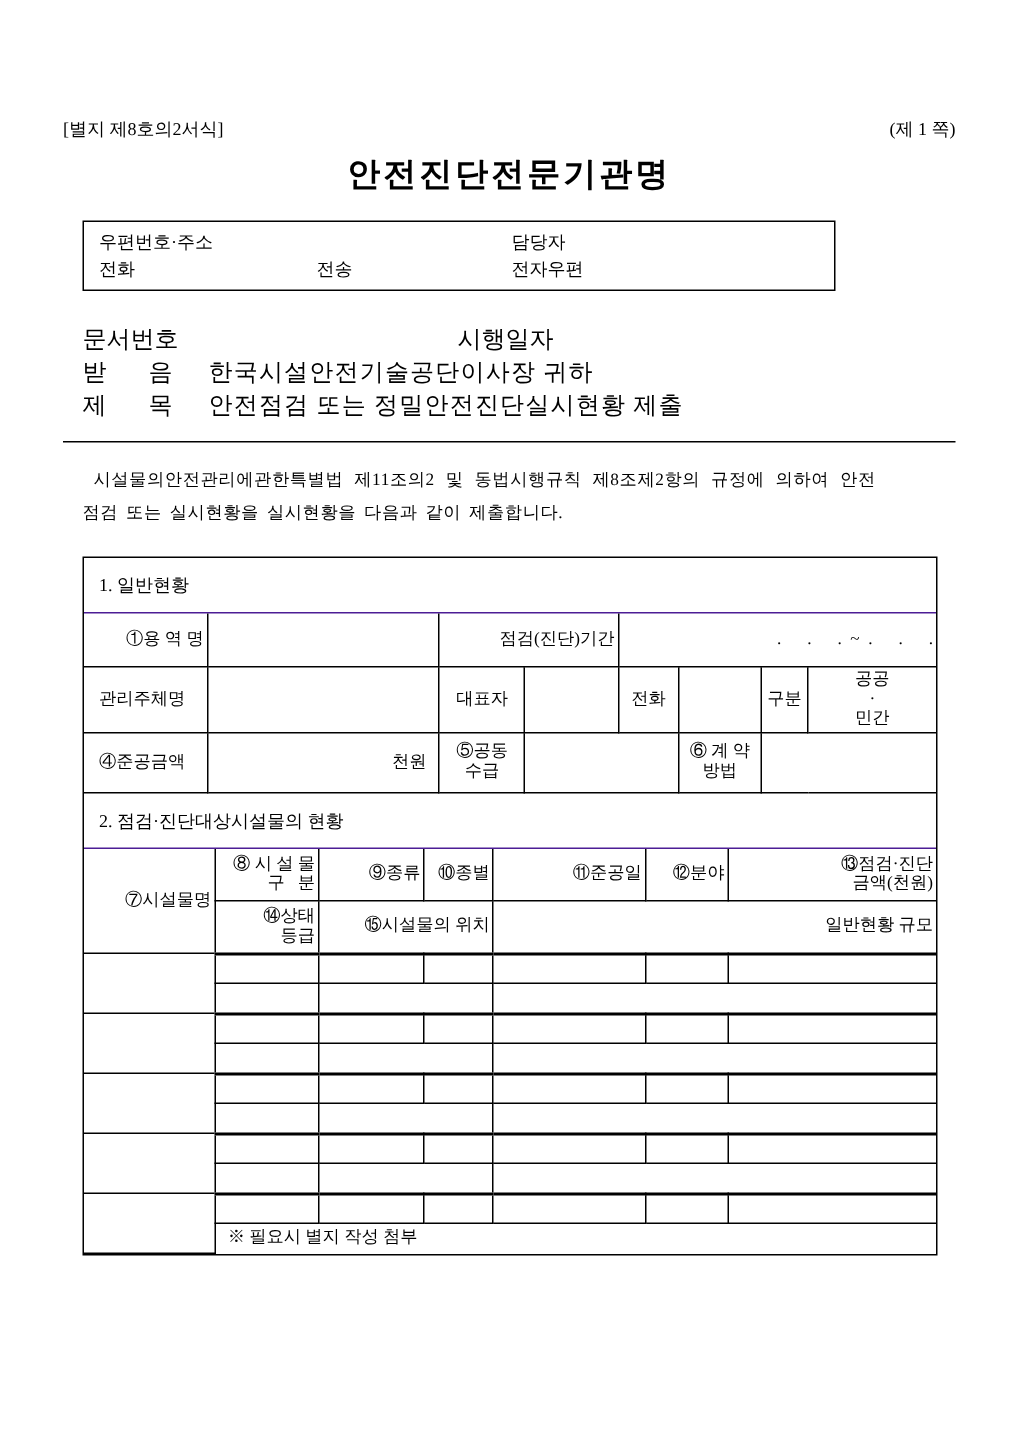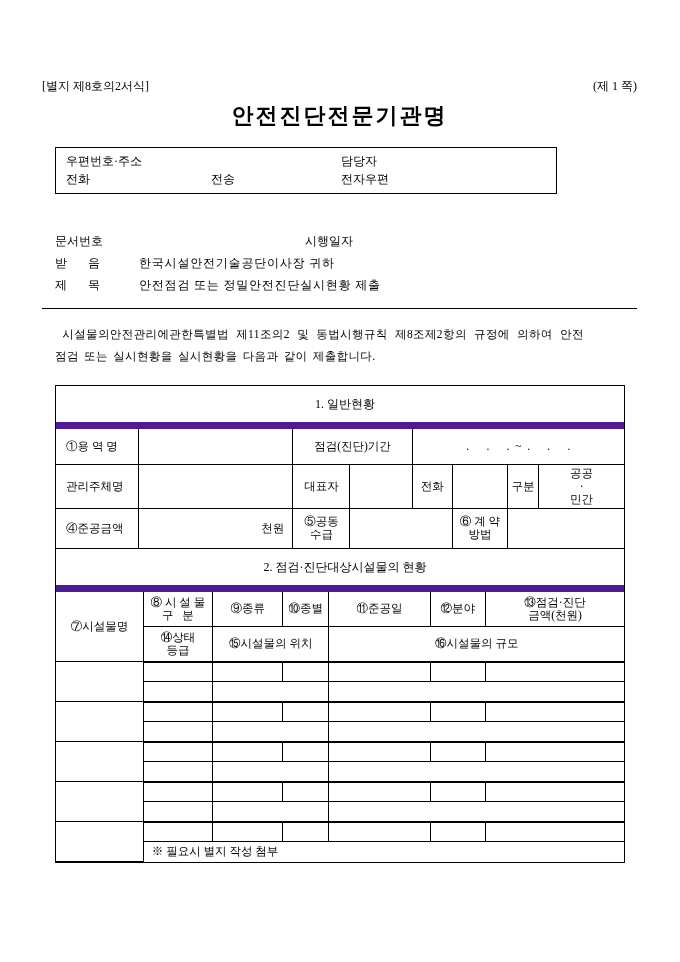--- a/index.html
+++ b/index.html
@@ -28,50 +28,50 @@
     border: 1.5px solid #000;
     padding: 4px 0 5px 10px;
     font-size: 12px; line-height: 18px;
   }
   .contact-box .cb-line { display: flex; }
   .cb-w275 { width: 275px; }
   .cb-w145 { width: 145px; }
   .cb-w130 { width: 130px; }
 
   
-  .doc-meta { margin: 36px 0 0 13px; font-size: 12px; }
+  .doc-meta { margin: 22px 0 0 13px; font-size: 16px; }
   .doc-meta .dm-line { display: flex; line-height: 22px; }
   .dm-docno { width: 250px; }
   .dm-lbl { white-space: pre; width: 63px; display: inline-block; }
   .dm-val { margin-left: 21px; letter-spacing: 0.8px; }
 
   .rule { border: none; border-top: 1.5px solid #000; margin-top: 12px; }
 
   
   .intro { margin: 14px 0 0 13px; width: 572px; font-size: 11.5px; line-height: 22px; }
   .intro .l1 { word-spacing: 4px; letter-spacing: 0.4px; white-space: pre; }
   .intro .l2 { word-spacing: 2px; letter-spacing: 0.4px; white-space: pre; }
 
   
   .form-wrap { width: 570px; margin: 18px 0 0 13px; border: 1.5px solid #000; }
-  .sec-title { font-size: 12px; padding: 10px 0 9px 10px; border-bottom: 7px solid #4c1d95; text-align: center; }
+  .sec-title { font-size: 12px; padding: 10px 0 9px 10px; border-bottom: 1px solid #4c1d95; }
   .sec2-title { border-top: none; }
 
   table { border-collapse: collapse; table-layout: fixed; width: 100%; }
   td, th {
     border-right: 1px solid #000; border-bottom: 1px solid #000;
     font-size: 11.5px; font-weight: normal;
     text-align: center; vertical-align: middle;
     padding: 1px 2px; white-space: pre-wrap; line-height: 13px;
     overflow: hidden;
   }
   td:last-child, th:last-child { border-right: none; }
   .lab-left { text-align: left; padding-left: 10px; }
   .val-right { text-align: right; padding-right: 8px; }
-  .h35 td, .h35 th { height: 35px; }
+  .h35 td, .h35 th { height: 35px; text-align: right; }
   .h44 td { height: 44px; }
   .h40 td { height: 40px; }
   .rA td { height: 20px; }
   .rB td { border-bottom-width: 2px; }
   .sec2 tr.last td { border-bottom: none; }
   .hdr2 th { border-bottom-width: 2px; }
   .note-cell { text-align: left; padding-left: 8px; font-size: 11.5px; }
 </style>
 </head>
 <body>
@@ -187,21 +187,21 @@
         <th>⑩종별</th>
         <th>⑪준공일</th>
         <th>⑫분야</th>
         <th>⑬점검·진단
 금액(천원)</th>
       </tr>
       <tr class="h35 hdr2">
         <th>⑭상태
 등급</th>
         <th colspan="2">⑮시설물의 위치</th>
-        <th colspan="3">⑯시설물의 규모</th>
+        <th colspan="3">일반현황 규모</th>
       </tr>
 
       <tr class="rA">
         <td rowspan="2"></td>
         <td></td>
             <td></td>
             <td></td>
             <td></td>
             <td></td>
             <td></td>

